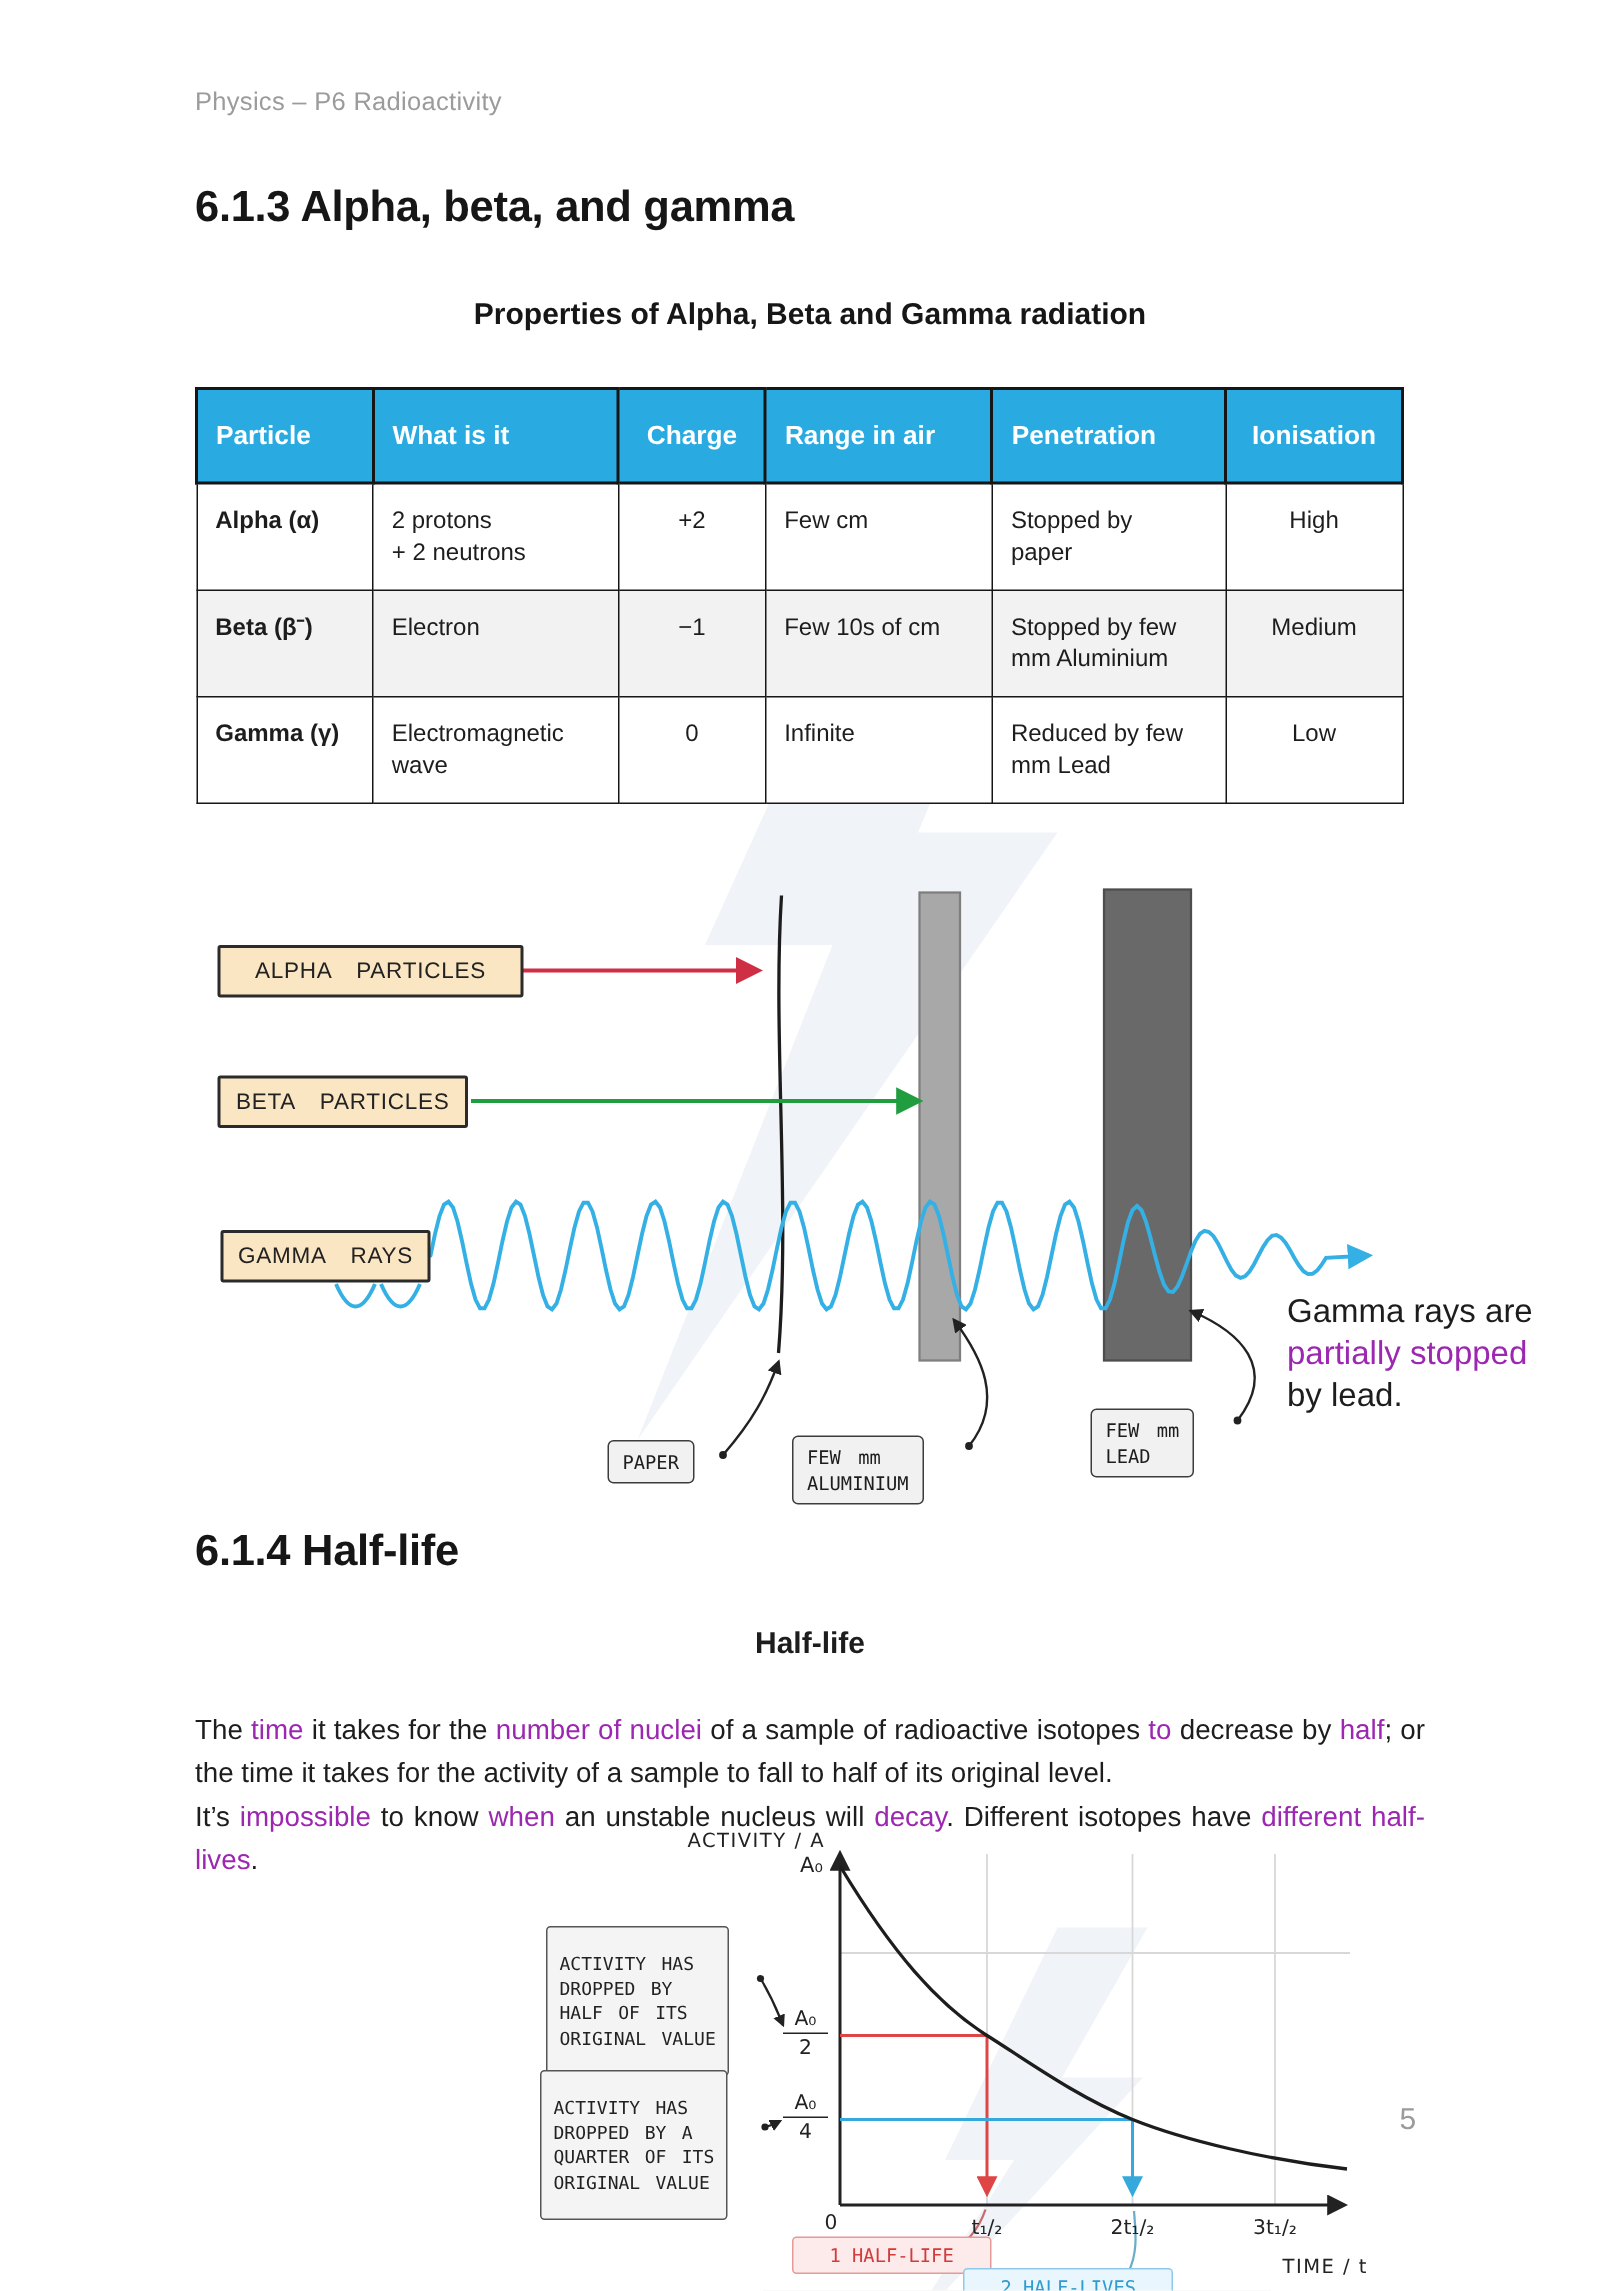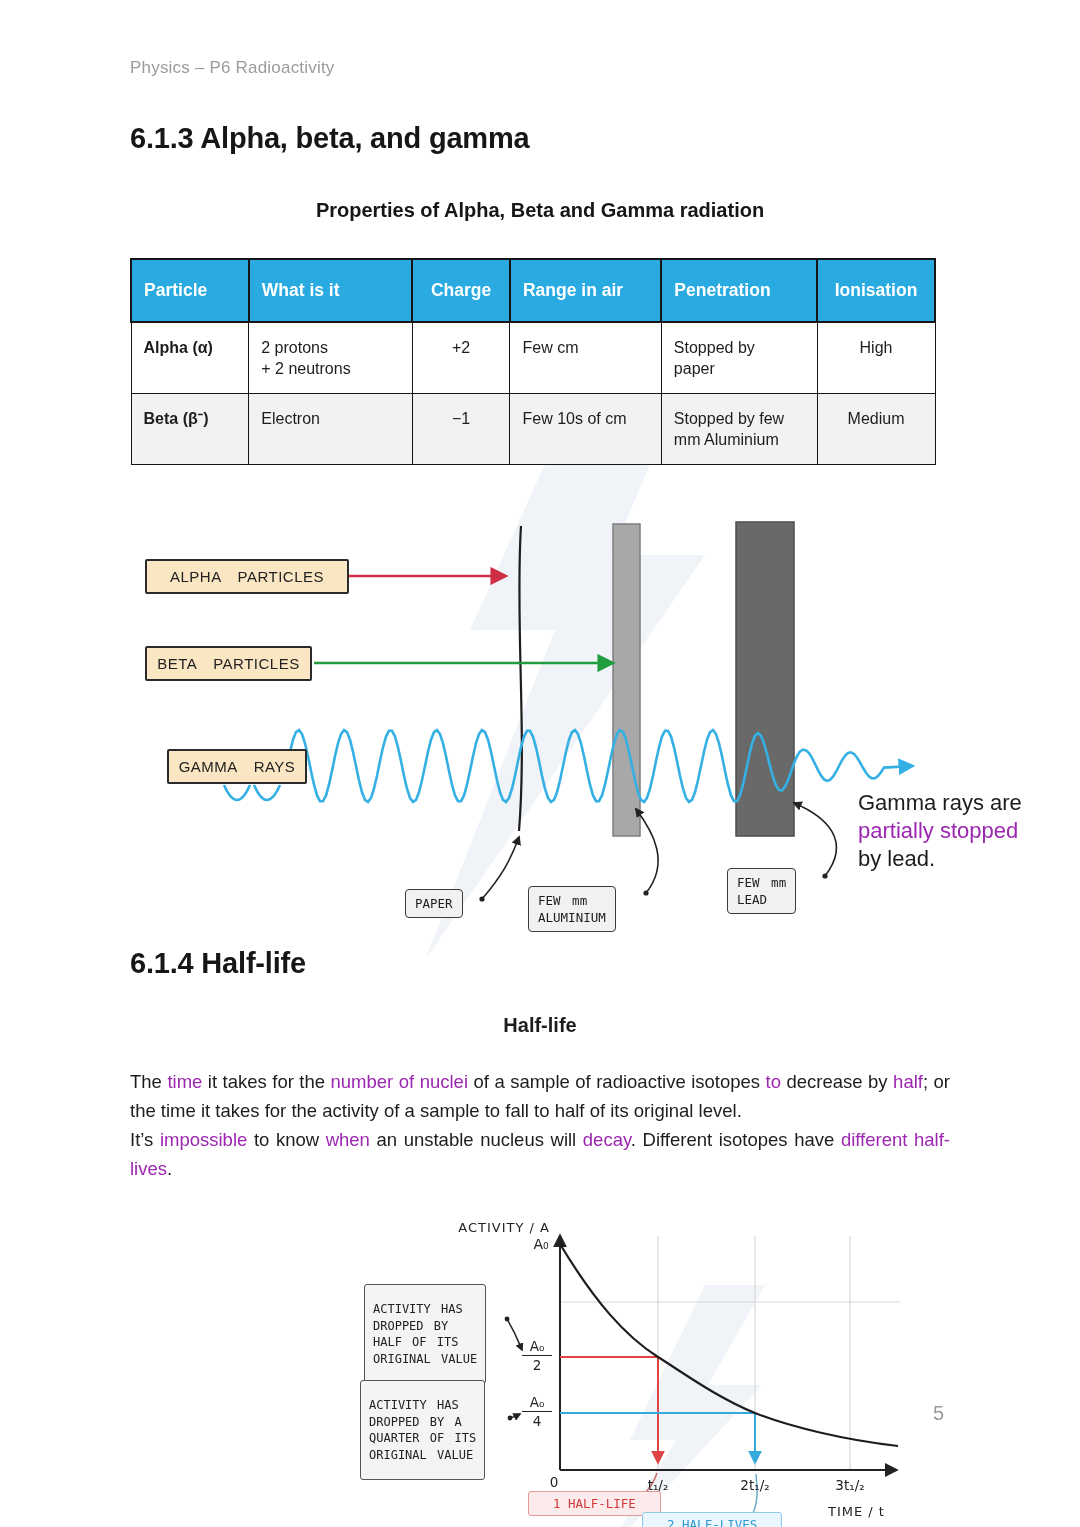--- a/index.html
+++ b/index.html
@@ -35,40 +35,40 @@
   td.c-ion{width:118px;text-align:center;}
   th.h-particle{width:118px;}th.h-what{width:164px;}th.h-charge{width:98px;}
   th.h-range{width:152px;}th.h-pen{width:156px;}th.h-ion{width:118px;}
   
   .diagram{position:relative;margin-left:-130px;margin-top:26px;width:1080px;height:448px;}
   .diagram svg{position:absolute;inset:0;}
   .dlabel{position:absolute;background:var(--label-box);border:2px solid #2b2b2b;border-radius:2px;
     font-size:15px;letter-spacing:.5px;word-spacing:12px;color:#222;padding:7px 0;text-align:center;}
   .dlabel.alpha{left:145px;top:68px;width:204px;}
   .dlabel.beta{left:145px;top:155px;width:167px;}
-  .dlabel.gamma{left:147px;top:258px;width:140px;margin-left:20px;}
+  .dlabel.gamma{left:147px;top:258px;width:140px;}
   .tag{position:absolute;background:#f1f1f1;border:1.6px solid #3c3c3c;border-radius:4px;
     font-family:"DejaVu Sans Mono",monospace;font-size:12.5px;line-height:17px;color:#1d1d1d;
     padding:5px 9px;white-space:pre-line;word-spacing:4px;}
   .tag.paper{left:405px;top:398px;}
   .tag.alu{left:528px;top:395px;}
   .tag.lead{left:727px;top:377px;}
   .gamma-note{position:absolute;left:858px;top:298px;width:170px;font-size:22px;line-height:28px;color:#1d1d1d;}
   .gamma-note .hl{color:var(--highlight);}
   .center-sub{margin-top:34px;text-align:center;font-size:20px;font-weight:700;}
   
   .hl-par{margin-top:30px;width:820px;font-size:18.5px;line-height:29px;text-align:justify;white-space:pre-line;color:#1d1d1d;}
   .hl-par .hl{color:var(--highlight);}
   
   .graph{position:absolute;left:360px;top:1222px;width:600px;height:330px;z-index:2;
     font-family:"DejaVu Sans",sans-serif;}
   .graph svg{position:absolute;left:0;top:0;}
   .glabel{position:absolute;font-size:13px;letter-spacing:1px;color:#222;}
   .glabel.yaxis{left:72px;top:-2px;width:118px;text-align:right;}
-  .glabel.xaxis{left:468px;top:282px;width:84px;text-align:left;}
+  .glabel.xaxis{left:468px;top:282px;width:84px;text-align:right;}
   .glabel.a0{left:168px;top:14px;width:26px;text-align:center;font-size:14px;letter-spacing:0;}
   .frac{position:absolute;width:30px;text-align:center;font-size:13.5px;color:#222;}
   .frac .num{display:block;border-bottom:1.5px solid #222;padding:0 4px 1px;}
   .frac .den{display:block;padding-top:1px;}
   .frac.f2{left:162px;top:116px;}
   .frac.f4{left:162px;top:172px;}
   .tick{position:absolute;font-size:13.5px;color:#222;text-align:center;}
   .tick.t0{left:186px;top:252px;width:16px;}
   .tick.t1{left:278px;top:255px;width:40px;}
   .tick.t2{left:372px;top:255px;width:46px;}
@@ -124,20 +124,30 @@
         </tr>
         <tr>
           <td class="c-particle">Beta (β⁻)</td>
           <td class="c-what">Electron</td>
           <td class="c-charge">−1</td>
           <td class="c-range">Few 10s of cm</td>
           <td class="c-pen">Stopped by few
 mm Aluminium</td>
           <td class="c-ion">Medium</td>
         </tr>
+        <tr>
+          <td class="c-particle">Gamma (γ)</td>
+          <td class="c-what">Electromagnetic
+wave</td>
+          <td class="c-charge">0</td>
+          <td class="c-range">Infinite</td>
+          <td class="c-pen">Reduced by few
+mm Lead</td>
+          <td class="c-ion">Low</td>
+        </tr>
       </tbody>
     </table>
 
     <div class="diagram">
       <svg width="1080" height="448" viewBox="0 0 1080 448">
         <defs>
           <marker id="mRed" viewBox="0 0 10 10" refX="8" refY="5" markerWidth="7" markerHeight="7" orient="auto">
               <path d="M0,0 L10,5 L0,10 z" fill="#cf2f44"></path>
             </marker>
           <marker id="mGreen" viewBox="0 0 10 10" refX="8" refY="5" markerWidth="7" markerHeight="7" orient="auto">

